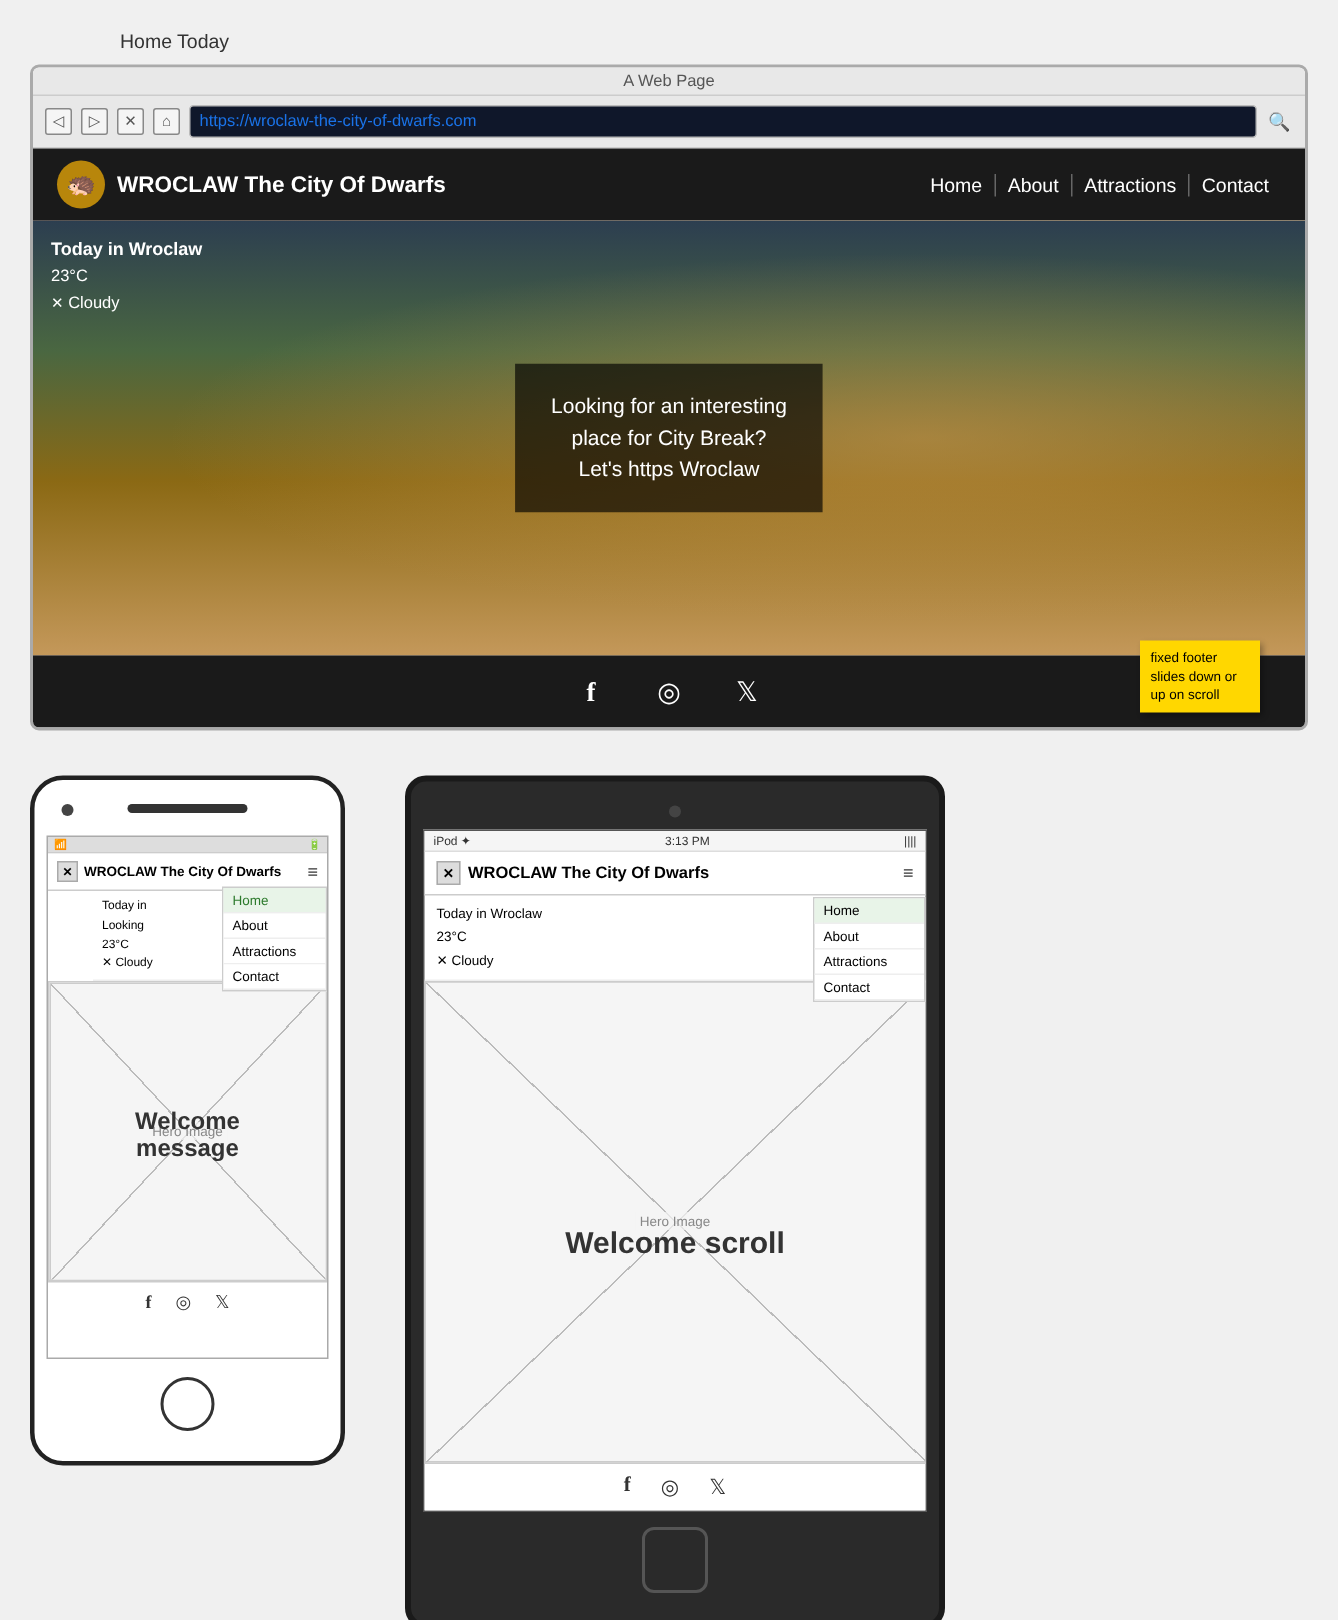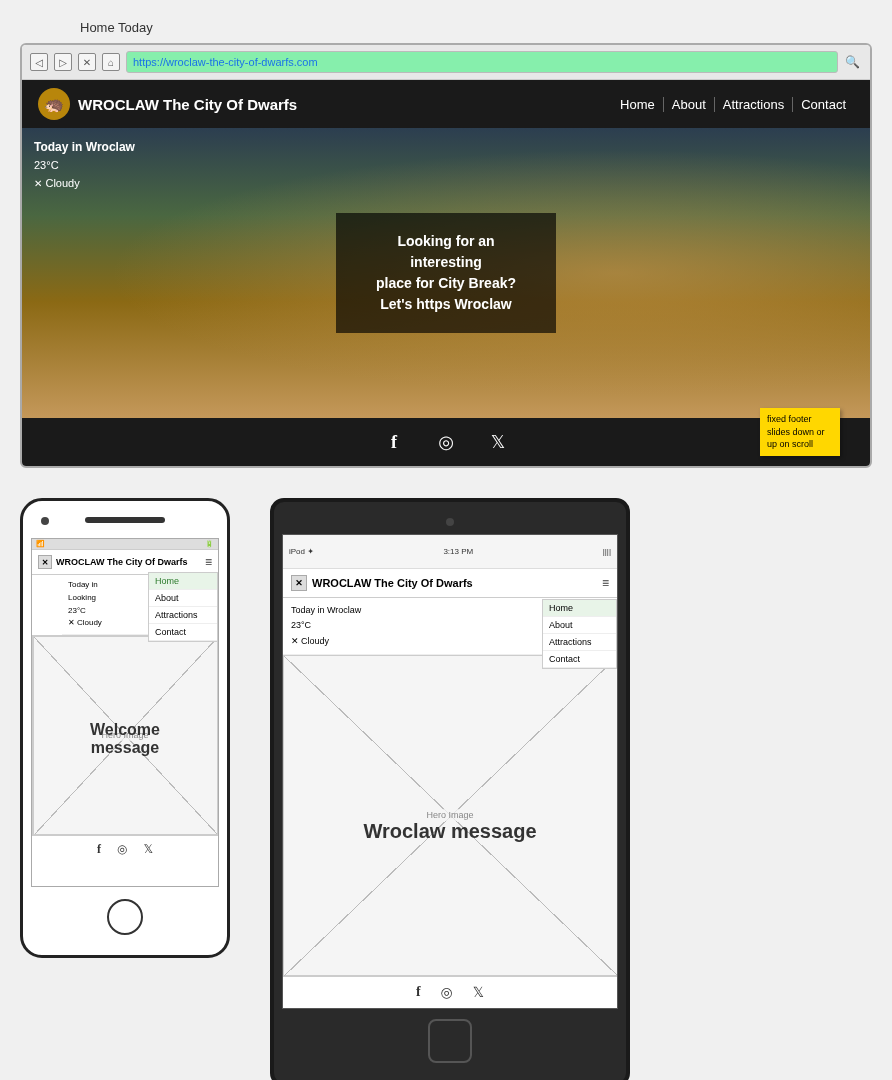--- a/index.html
+++ b/index.html
@@ -49,21 +49,21 @@
       font-size: 11px;
       color: #555;
       padding: 3px;
       border-bottom: 1px solid #ccc;
     }
     .browser-address-bar {
       flex: 1;
       height: 22px;
       border: 1px solid #bbb;
       border-radius: 3px;
-      background: #86efac;
+      background: #0f172a;
       padding: 0 6px;
       font-size: 11px;
       color: #1a73e8;
     }
     .browser-search-icon {
       width: 18px; height: 18px;
       display: flex; align-items: center; justify-content: center;
       font-size: 12px; color: #666;
     }
 
@@ -129,21 +129,21 @@
     .weather-icon { display: inline-block; font-size: 10px; }
     .hero-message-box {
       position: absolute;
       top: 50%; left: 50%;
       transform: translate(-50%, -50%);
       background: rgba(0,0,0,0.65);
       color: #fff;
       text-align: center;
       padding: 18px 24px;
       font-size: 14px;
-      font-weight: bold;
+      font-weight: normal;
       line-height: 1.5;
       max-width: 220px;
     }
 
     
     .site-footer {
       background: #1a1a1a;
       display: flex;
       align-items: center;
       justify-content: center;
@@ -354,21 +354,21 @@
     .tablet-screen {
       width: 100%;
       background: #fff;
       border: 1px solid #555;
       overflow: hidden;
     }
     .tablet-status-bar {
       background: #f5f5f5;
       display: flex;
       justify-content: space-between;
-      padding: 12px 6px;
+      padding: 2px 6px;
       font-size: 8px;
       color: #333;
       border-bottom: 1px solid #ddd;
     }
     .tablet-home-btn {
       width: 44px; height: 44px;
       border: 2px solid #555;
       border-radius: 8px;
       margin-top: 10px;
     }
@@ -459,20 +459,23 @@
       border-bottom: 1px solid #ccc;
     }
   </style>
 </head>
 <body>
 
 <div class="page-label">Home Today</div>
 
 <div class="browser-window">
 
+  <div class="browser-title-bar">
+    <span>A Web Page</span>
+  </div>
 
   <div class="browser-chrome">
     <div class="browser-nav-btn">◁</div>
     <div class="browser-nav-btn">▷</div>
     <div class="browser-nav-btn">✕</div>
     <div class="browser-nav-btn">⌂</div>
     <input class="browser-address-bar" type="text" readonly="" value="https://wroclaw-the-city-of-dwarfs.com" style="">
     <div class="browser-search-icon">🔍</div>
   </div>
 
@@ -624,21 +627,21 @@
           <span>Cloudy</span>
         </div>
       </div>
 
       <div class="tablet-hero">
         <div class="image-placeholder" style="height:320px;">
           <div class="image-placeholder-label">
             <div style="font-size:9px; color:#888;">Hero Image</div>
           </div>
           <div class="tablet-welcome">
-            <span>Wroclaw message</span>
+            <span>Welcome scroll</span>
           </div>
         </div>
       </div>
 
       <div class="tablet-footer">
         <div class="tablet-social" style="font-weight:bold; font-family:serif;">f</div>
         <div class="tablet-social">◎</div>
         <div class="tablet-social">𝕏</div>
       </div>
     </div>

